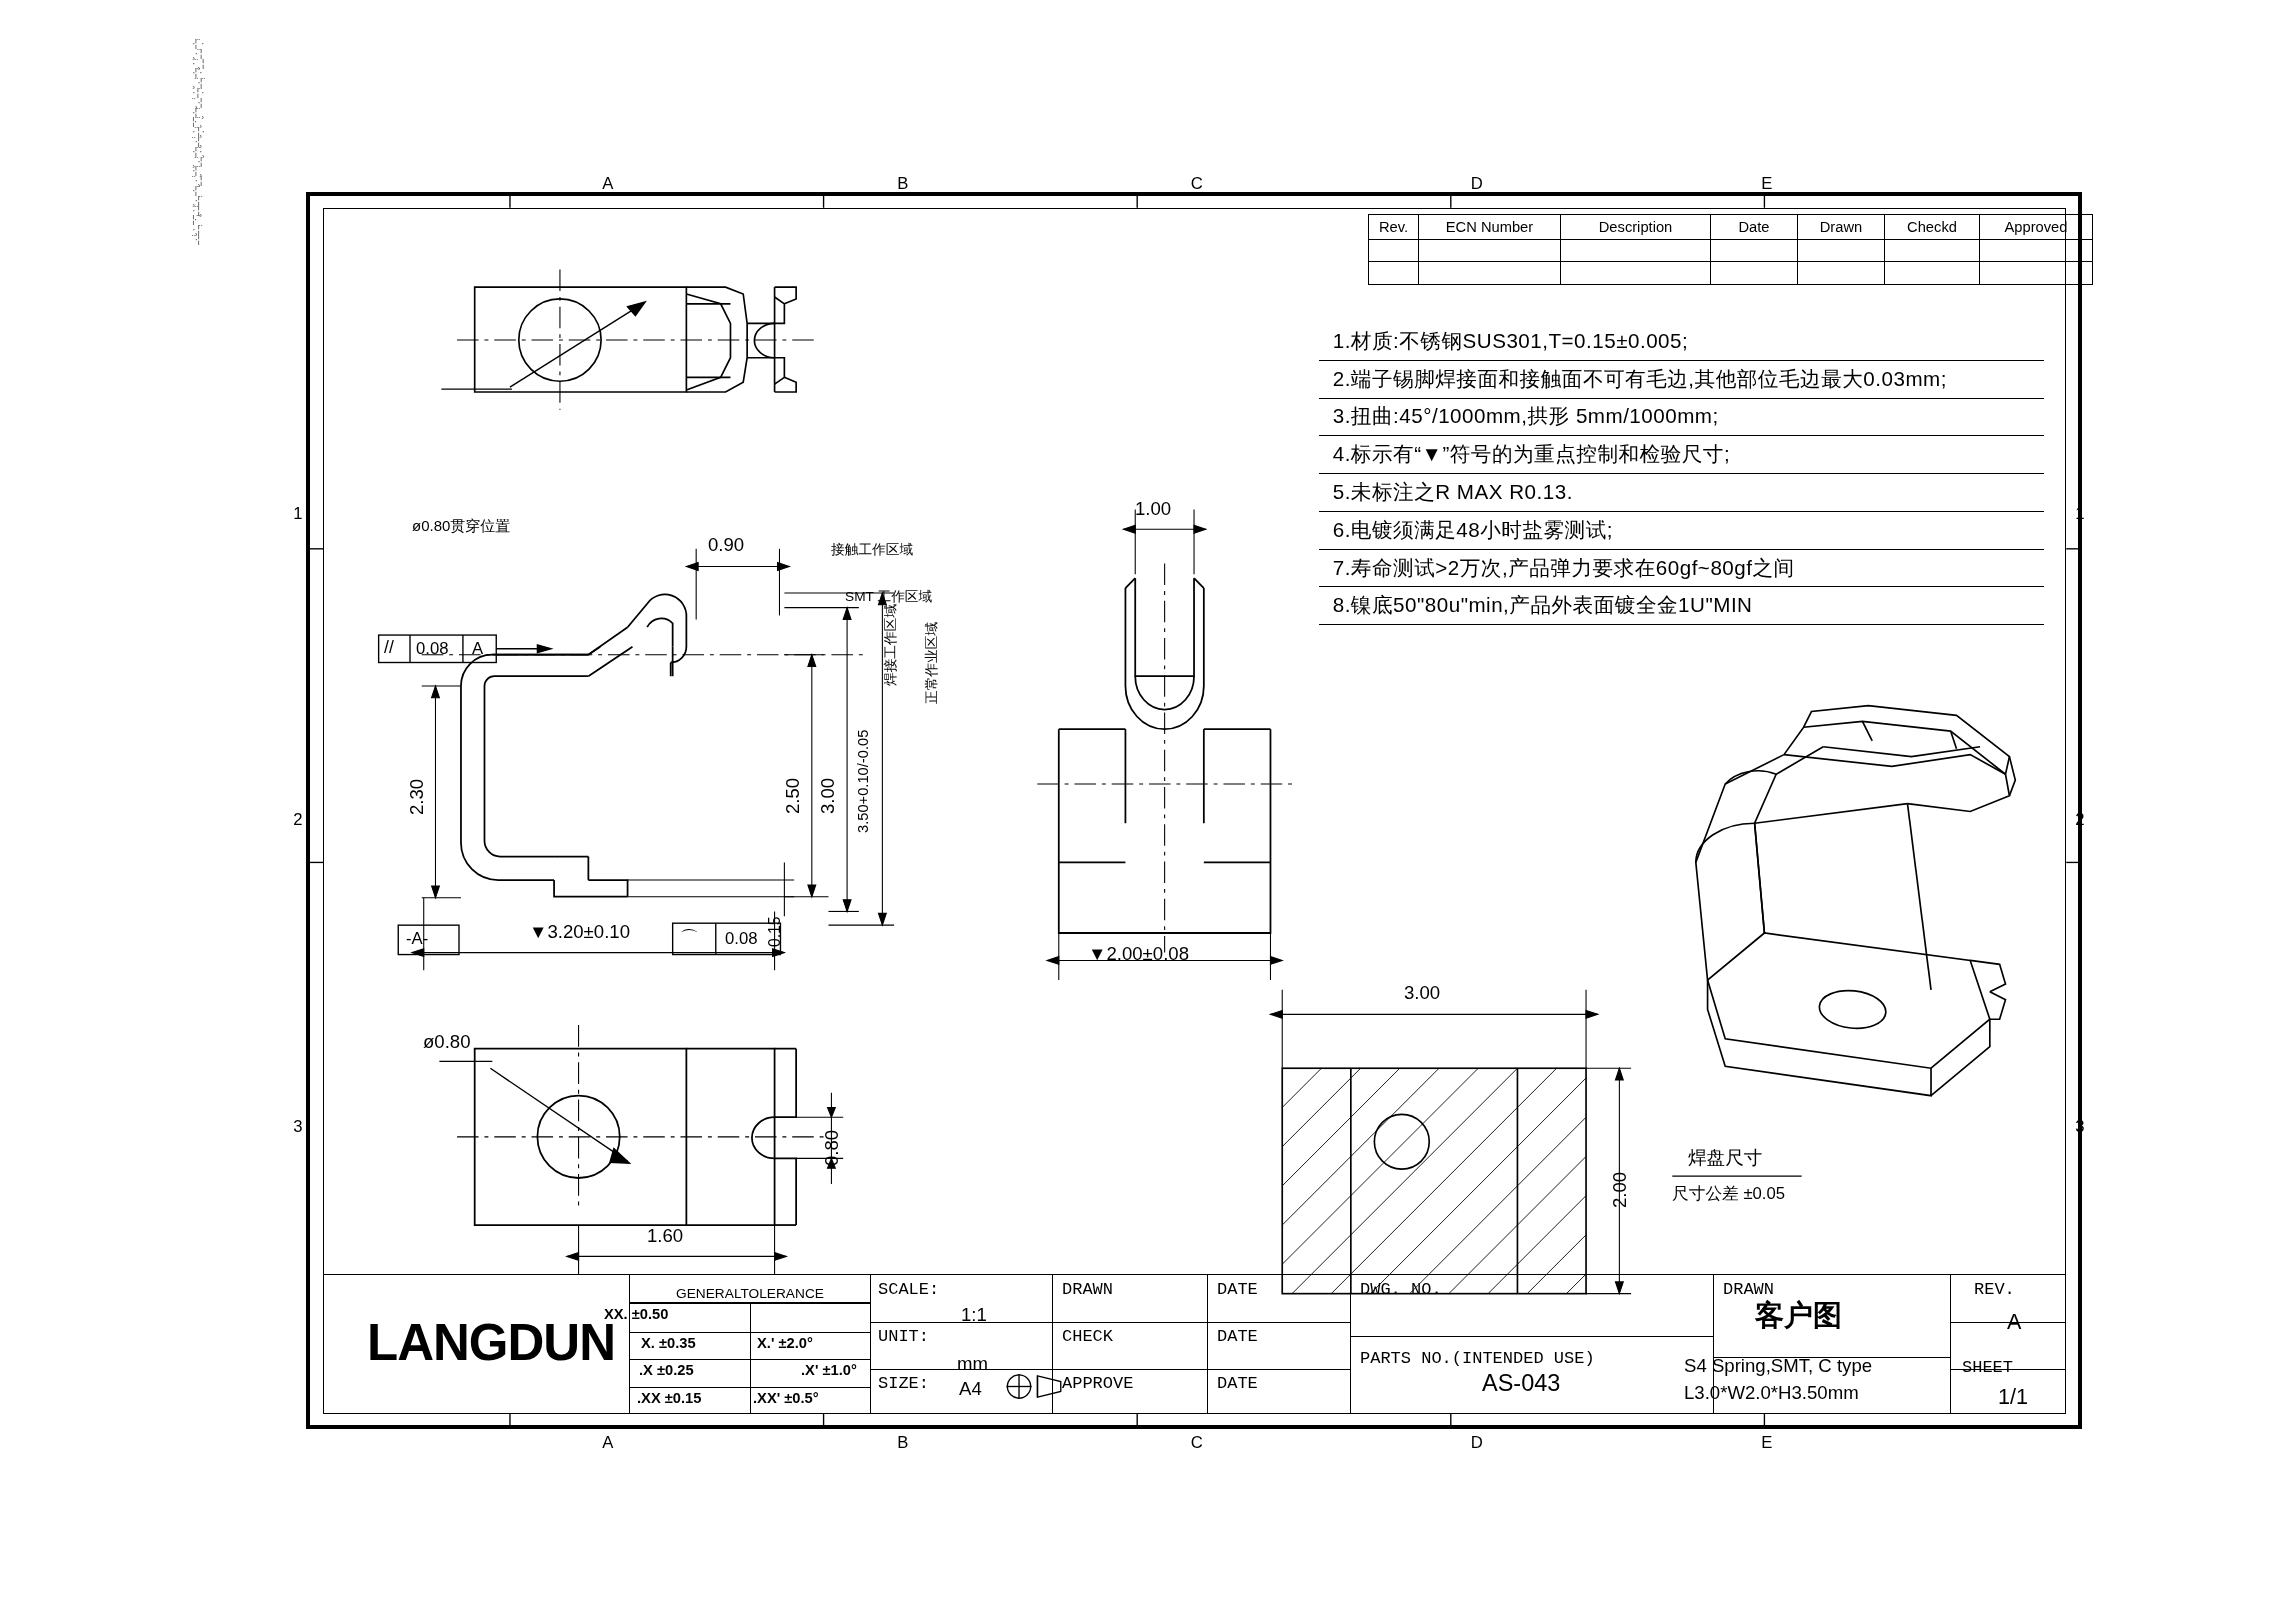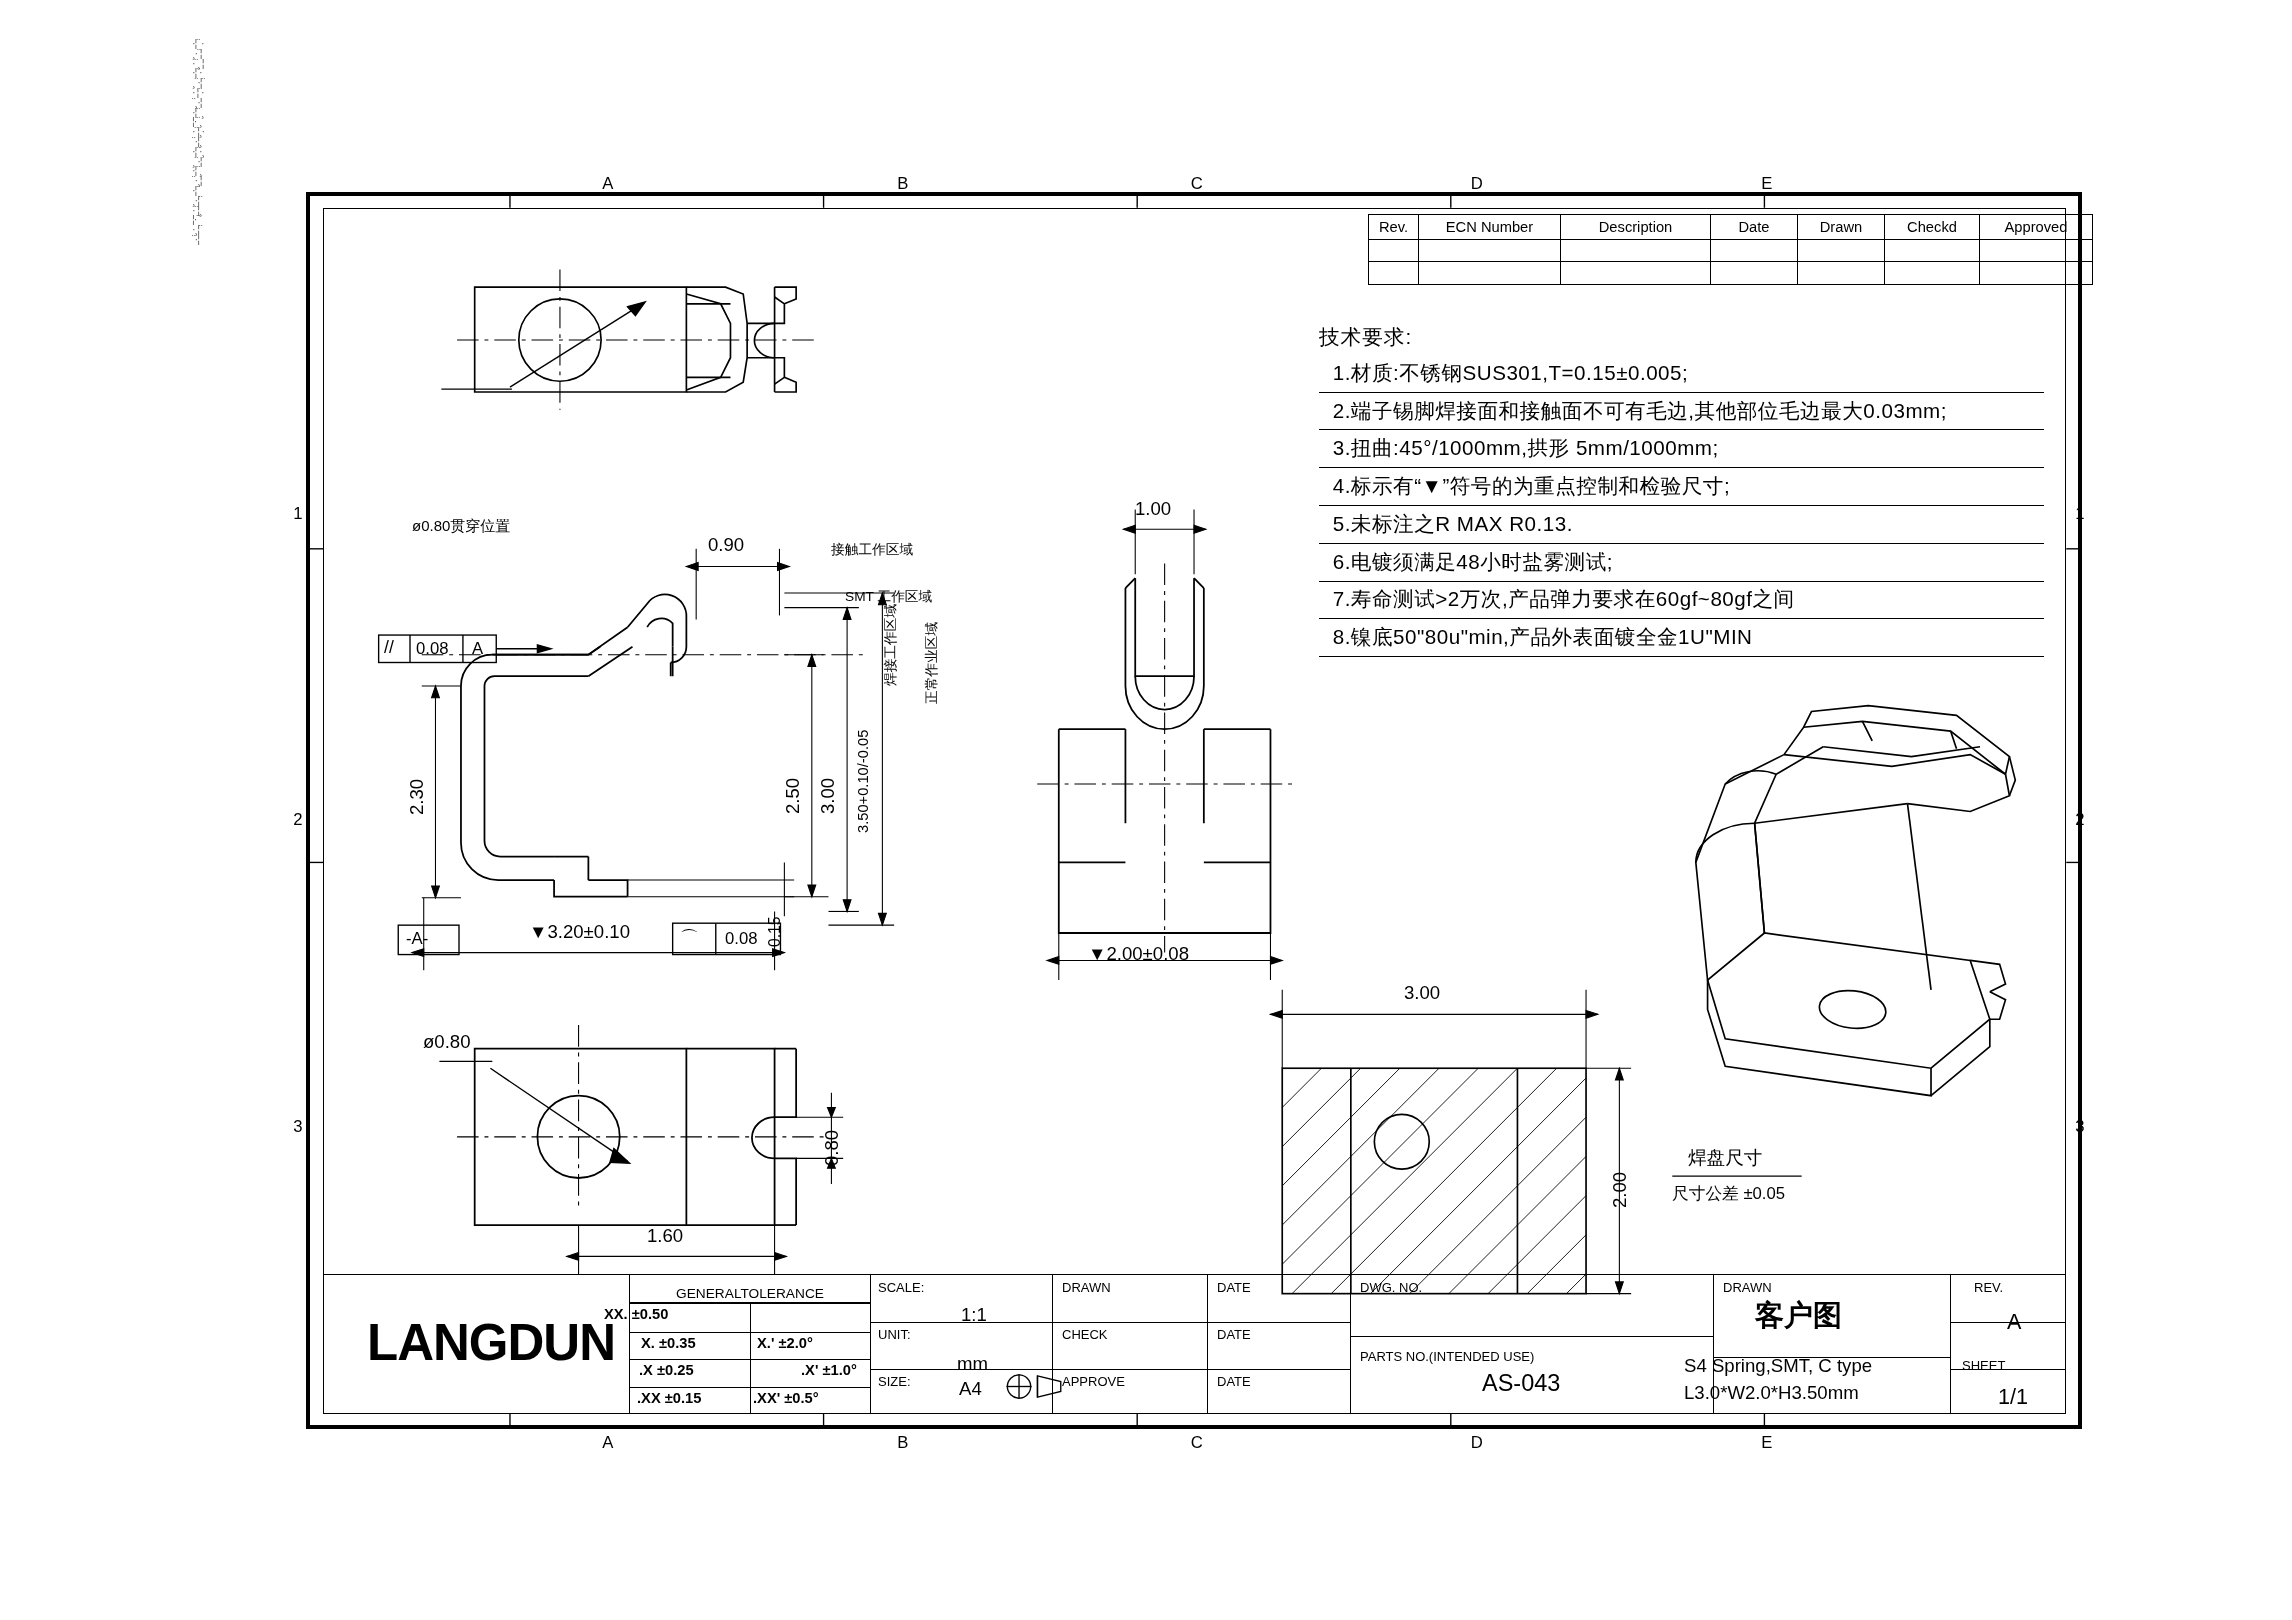--- a/index.html
+++ b/index.html
@@ -101,21 +101,21 @@
     font-size: 51px;
     font-weight: bold;
     letter-spacing: -1px;
     font-family: "Liberation Sans", sans-serif;
   }
   .gt-title {
     position: absolute; left: 647px; top: 1286px;
     width: 206px; text-align: center; font-size: 13.7px;
   }
   .gt-cell { position: absolute; font-size: 14.7px; font-weight: bold; }
-  .lbl { position: absolute; font-size: 13px; }
+  .lbl { position: absolute; font-size: 17px; font-family: Liberation Mono, monospace; }
   .val { position: absolute; font-size: 18.6px; }
   .big-title {
     position: absolute; left: 1666px; top: 1296px;
     width: 265px; text-align: center;
     font-size: 29px; font-weight: bold;
   }
   
   svg.draw { position: absolute; left: 0; top: 0; width: 2293px; height: 1620px; pointer-events: none; }
   .dimtxt { position: absolute; font-size: 18.6px; font-family: "Liberation Sans", sans-serif; }
   .smalltxt { position: absolute; font-size: 13.7px; font-family: "Liberation Sans", sans-serif; }
@@ -465,21 +465,20 @@
       <td></td>
       <td></td>
       <td></td>
       <td></td>
       <td></td>
     </tr>
   </tbody>
     </table>
 
   <div class="notes">
-    <div class="title">技术要求:</div>
     <div class="line">1.材质:不锈钢SUS301,T=0.15±0.005;</div>
     <div class="line">2.端子锡脚焊接面和接触面不可有毛边,其他部位毛边最大0.03mm;</div>
     <div class="line">3.扭曲:45°/1000mm,拱形 5mm/1000mm;</div>
     <div class="line">4.标示有“▼”符号的为重点控制和检验尺寸;</div>
     <div class="line">5.未标注之R MAX R0.13.</div>
     <div class="line">6.电镀须满足48小时盐雾测试;</div>
     <div class="line">7.寿命测试&gt;2万次,产品弹力要求在60gf~80gf之间</div>
     <div class="line">8.镍底50"80u"min,产品外表面镀全金1U"MIN</div>
   </div>
 

